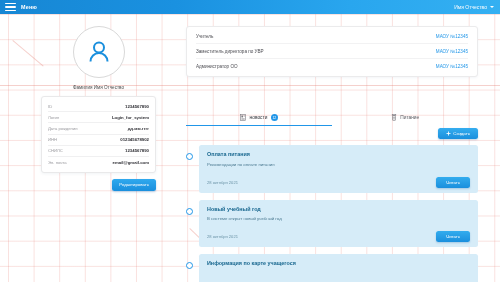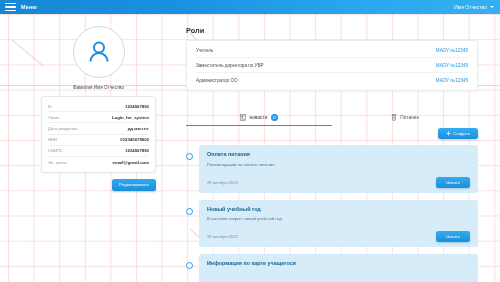--- a/index.html
+++ b/index.html
@@ -269,21 +269,20 @@
       <span class="info-val">email@gmail.com</span>
     </div>
   </div>
 
   <div class="edit-btn-wrap">
     <button class="edit-btn">Редактировать</button>
   </div>
 </section>
 
 <section class="roles-wrap">
-  <h2 class="section-title">Роли</h2>
   <div class="roles-card">
     <div class="role-row">
       <span class="role-name">Учитель</span>
       <span class="role-link">МАОУ №12345</span>
     </div>
     <div class="role-row">
       <span class="role-name">Заместитель директора по УВР</span>
       <span class="role-link">МАОУ №12345</span>
     </div>
     <div class="role-row">

